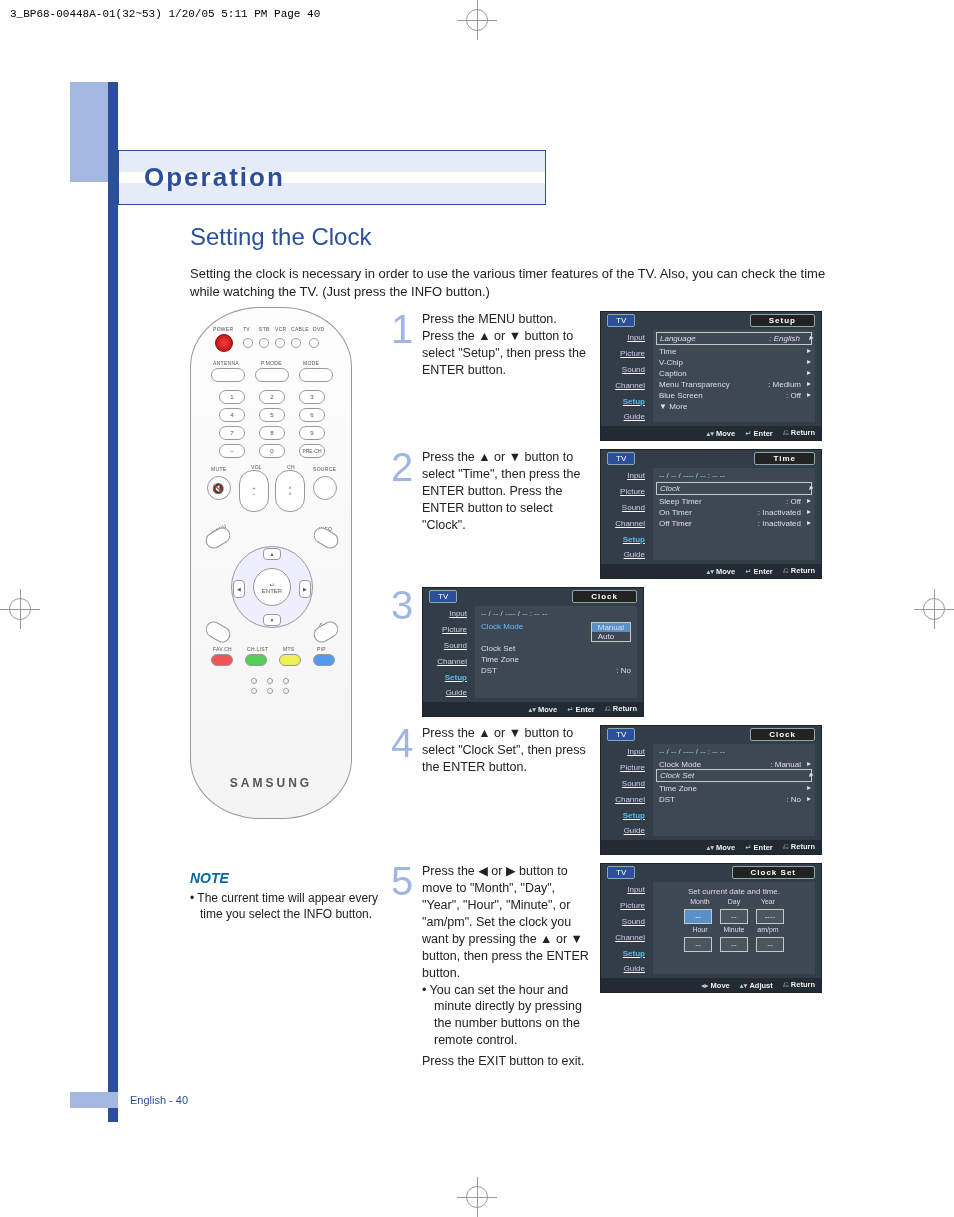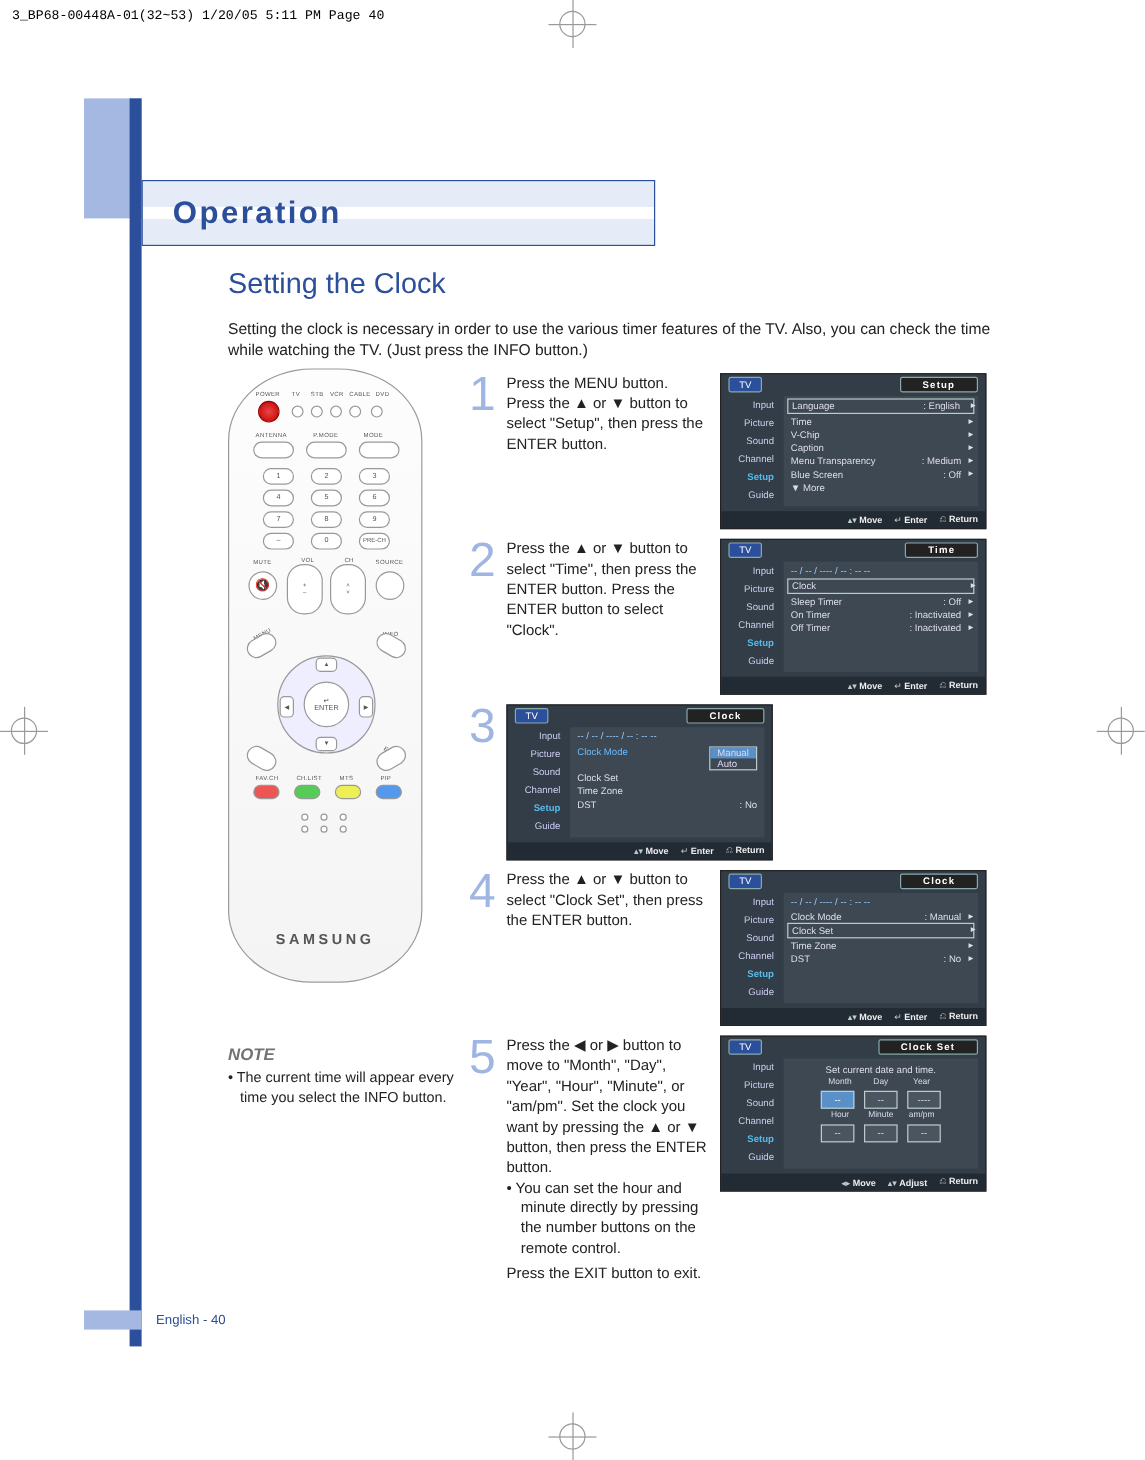--- a/index.html
+++ b/index.html
@@ -228,41 +228,42 @@
     position:absolute; top:2px; right:6px;
     background:#222; color:#fff;
     padding: 1px 18px; font-size:8px;
     border:1px solid #8aa;
     border-radius:2px;
     letter-spacing:1px;
     font-weight:bold;
   }
   .osd-side {
     position:absolute; left:0; top:16px; bottom:16px; width:48px;
-    display:flex; flex-direction:column; justify-content:flex-start;
+    display:flex; flex-direction:column; justify-content:space-between;
     padding-top:2px;
+    text-decoration:underline;
   }
   .osd-s {
     font-size:8px; color:#cce; text-align:right; padding:3px 4px;
     display:flex; align-items:center; justify-content:flex-end; gap:2px;
   }
   .osd-s.hl { color:#5be; font-weight:bold; }
   .osd-body {
     position:absolute; left:52px; right:6px; top:18px; bottom:18px;
     background:#3e4852;
     padding: 3px 6px;
     font-size:8px;
     color:#dde;
   }
   .osd-row {
     display:flex; justify-content:space-between; padding:1px 0;
     position:relative;
   }
   .osd-row.boxed {
-    border:1px solid #bcc; margin: -1px -3px 1px -3px; padding:1px 3px;
+    border:1px solid #bcc; margin: -1px -3px 1px -3px; padding:1px 3px;font-style:italic;
   }
   .osd-arrow::after {
     content:"▸"; position:absolute; right:-2px; top:0; font-size:8px; color:#dde;
   }
   .osd-foot {
     position:absolute; left:0; right:0; bottom:0; height:14px;
     background:#222a33;
     display:flex; justify-content:flex-end; align-items:center;
     gap:10px; padding:0 6px; font-size:7.5px; color:#bcc;
   }
@@ -291,21 +292,21 @@
   }
   .set-labels span { width:26px; text-align:center; }
 
   .note-block {
     position:absolute;
     left:190px;
     top: 870px;
     width: 190px;
   }
   .note-head {
-    color:#737373;
+    color:#0369a1;
     font-weight:bold; font-style:italic; font-size:14px;
   }
   .note-body {
     font-size:12px; line-height:1.35;
     margin-top:4px;
     padding-left:10px;
     text-indent:-10px;
   }
 
   .pagenum {

